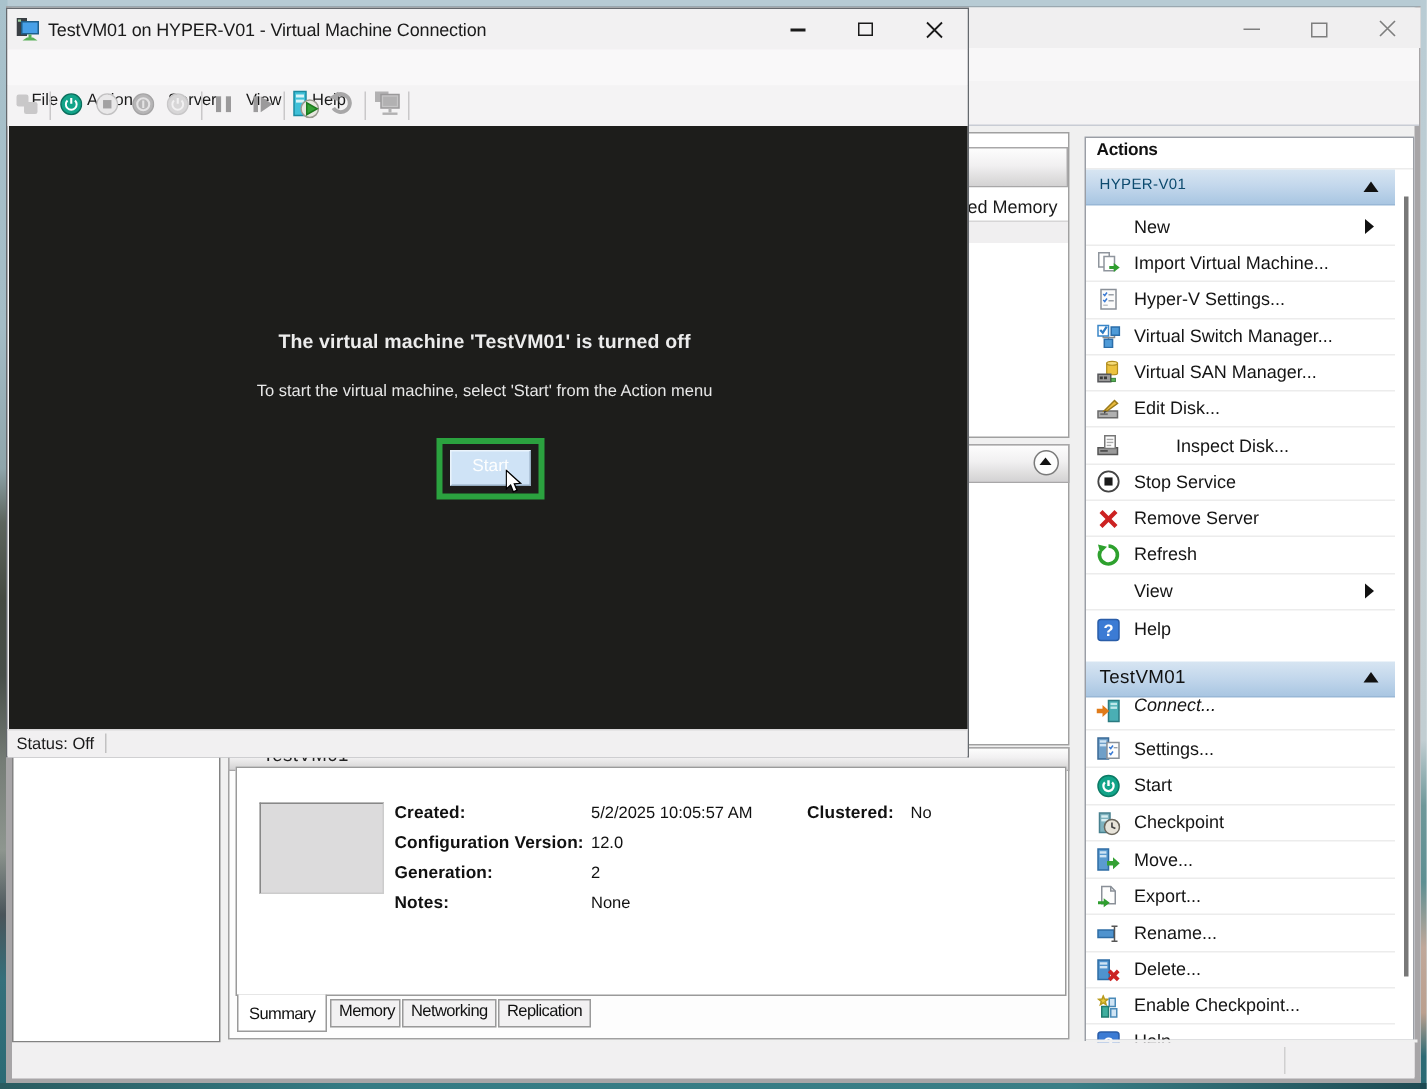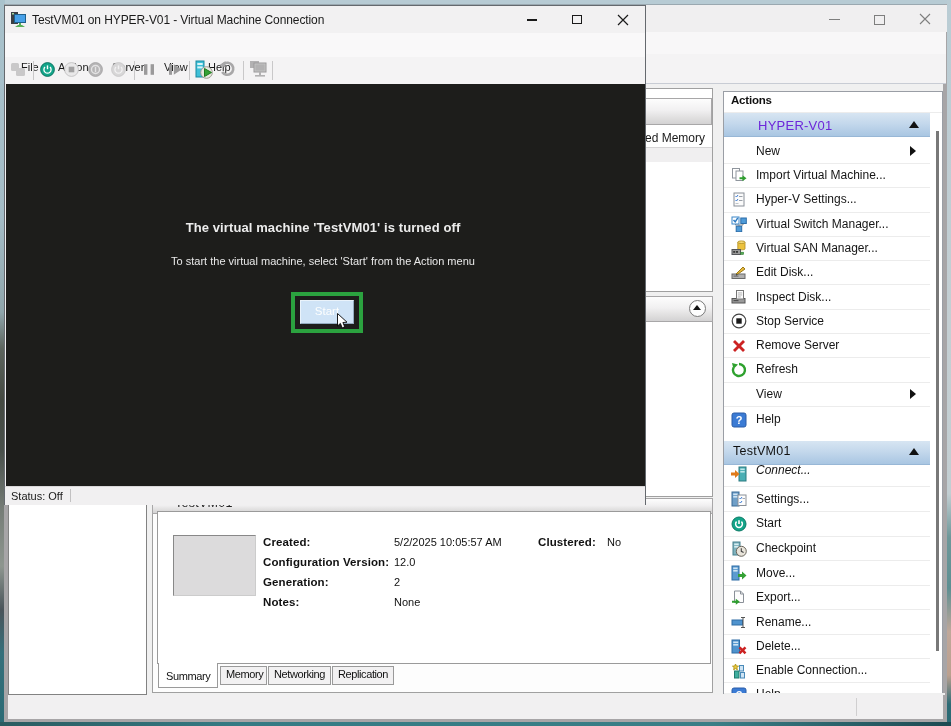--- a/index.html
+++ b/index.html
@@ -100,21 +100,21 @@
 <div class="abs tabt" style="left:274px;top:668px;">Networking</div>
 <div class="abs" style="left:332px;top:666px;width:62px;height:19px;background:#f2f1f2;border:1px solid #9a9a9a;box-sizing:border-box;"></div>
 <div class="abs tabt" style="left:338px;top:668px;">Replication</div>
 <div class="abs" style="left:158px;top:663px;width:60px;height:25px;background:#fff;border:1px solid #9a9a9a;border-top:none;box-sizing:border-box;"></div>
 <div class="abs tabt" style="left:166px;top:670px;">Summary</div>
 
 <div class="abs" id="actions"></div>
 <div class="abs" style="left:731px;top:94px;font-size:11.5px;font-weight:bold;letter-spacing:-0.2px;color:#111;">Actions</div>
 <div class="abs" style="left:724px;top:112px;width:218px;height:1px;background:#ececec;"></div>
 <div class="secthdr" style="top:113px;"></div>
-<div class="abs" style="left:758px;top:118px;font-size:13px;letter-spacing:0.25px;color:#6d28d9;">HYPER-V01</div>
+<div class="abs" style="left:733px;top:118px;font-size:10px;letter-spacing:0.25px;color:#0c4a6e;">HYPER-V01</div>
 <div class="abs tri-up" style="left:909px;top:121px;"></div>
 <div class="secthdr" style="top:441px;"></div>
 <div class="abs" style="left:733px;top:444px;font-size:12.5px;letter-spacing:0.25px;color:#111;">TestVM01</div>
 <div class="abs tri-up" style="left:909px;top:448px;"></div>
 
 <div class="acttext" style="top:144px;">New</div>
 <div class="abs tri-rt" style="left:910px;top:146px;"></div>
 <div class="actrow-line" style="top:163px;"></div>
 
 <svg class="icon16" style="left:731px;top:167px;" viewBox="0 0 16 16">
@@ -167,21 +167,21 @@
 <div class="actrow-line" style="top:284px;"></div>
 
 <svg class="icon16" style="left:731px;top:289px;" viewBox="0 0 16 16">
   <rect x="1" y="9.5" width="13" height="4.5" fill="#9a9a9a" stroke="#555"></rect>
   <rect x="2.5" y="11" width="5" height="1.2" fill="#505050"></rect>
   <rect x="5.5" y="1.5" width="7" height="8.5" fill="#fdfdfd" stroke="#777"></rect>
   <rect x="6.8" y="3.5" width="4.4" height="0.9" fill="#aaa"></rect>
   <rect x="6.8" y="5.5" width="4.4" height="0.9" fill="#aaa"></rect>
   <rect x="6.8" y="7.5" width="3" height="0.9" fill="#aaa"></rect>
 </svg>
-<div class="acttext" style="top:290px;">Inspect Disk...</div>
+<div class="acttext" style="top:290px;margin-left:28px;">Inspect Disk...</div>
 <div class="actrow-line" style="top:309px;"></div>
 
 <svg class="icon16" style="left:731px;top:313px;" viewBox="0 0 16 16">
   <circle cx="8" cy="8" r="6.8" fill="#fff" stroke="#444" stroke-width="1.2"></circle>
   <rect x="5.3" y="5.3" width="5.4" height="5.4" fill="#1a1a1a"></rect>
 </svg>
 <div class="acttext" style="top:314px;">Stop Service</div>
 <div class="actrow-line" style="top:333px;"></div>
 
 <svg class="icon16" style="left:731px;top:338px;" viewBox="0 0 16 16">
@@ -278,21 +278,21 @@
 </svg>
 <div class="acttext" style="top:639px;">Delete...</div>
 <div class="actrow-line" style="top:658px;"></div>
 
 <svg class="icon16" style="left:731px;top:663px;" viewBox="0 0 16 16">
   <path d="M4.5 1 L5.3 3 L7.5 3.2 L5.8 4.6 L6.4 6.8 L4.5 5.6 L2.6 6.8 L3.2 4.6 L1.5 3.2 L3.7 3 Z" fill="#e8c93e" stroke="#b89a1c"></path>
   <rect x="8.5" y="2.5" width="4" height="5.5" fill="#cfe4f4" stroke="#4a8ab8"></rect>
   <rect x="3.5" y="8" width="4.5" height="7" fill="#3fae9e" stroke="#1f7a6e"></rect>
   <rect x="9.5" y="9.5" width="4" height="5.5" fill="#cfe4f4" stroke="#4a8ab8"></rect>
 </svg>
-<div class="acttext" style="top:663px;">Enable Connection...</div>
+<div class="acttext" style="top:663px;">Enable Checkpoint...</div>
 <div class="actrow-line" style="top:682px;"></div>
 
 <svg class="icon16" style="left:731px;top:687px;" viewBox="0 0 16 16">
   <rect x="1" y="1" width="14" height="14" rx="2" fill="#3b7bd4" stroke="#2a5da8"></rect>
   <text x="8" y="12" font-size="11" font-weight="bold" fill="#fff" text-anchor="middle" font-family="Liberation Sans">?</text>
 </svg>
 <div class="acttext" style="top:687px;">Help</div>
 <div class="abs" style="left:724px;top:693px;width:221px;height:2px;background:#f0f0f0;"></div>
 
 <div class="abs" style="left:936px;top:131px;width:2.5px;height:520px;background:#787878;"></div>

